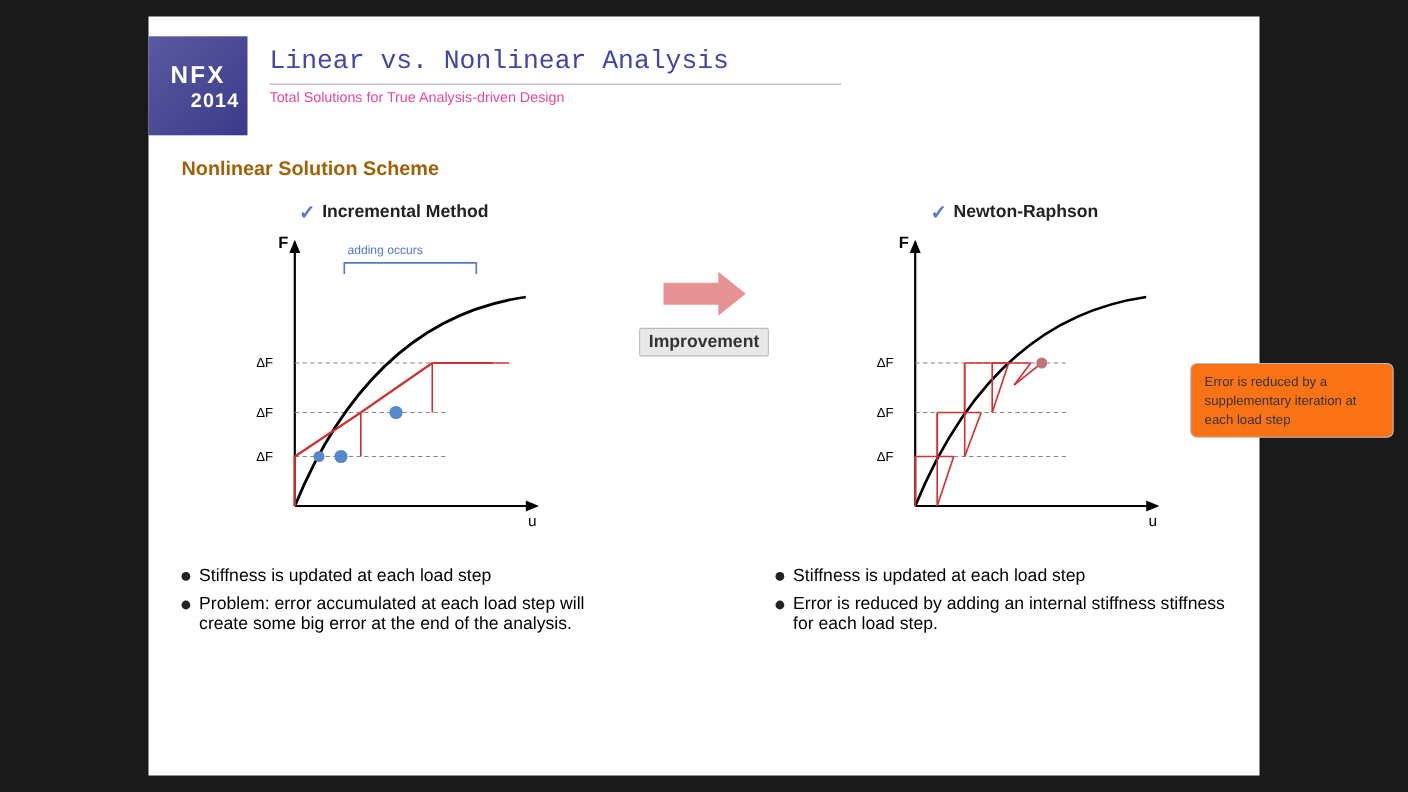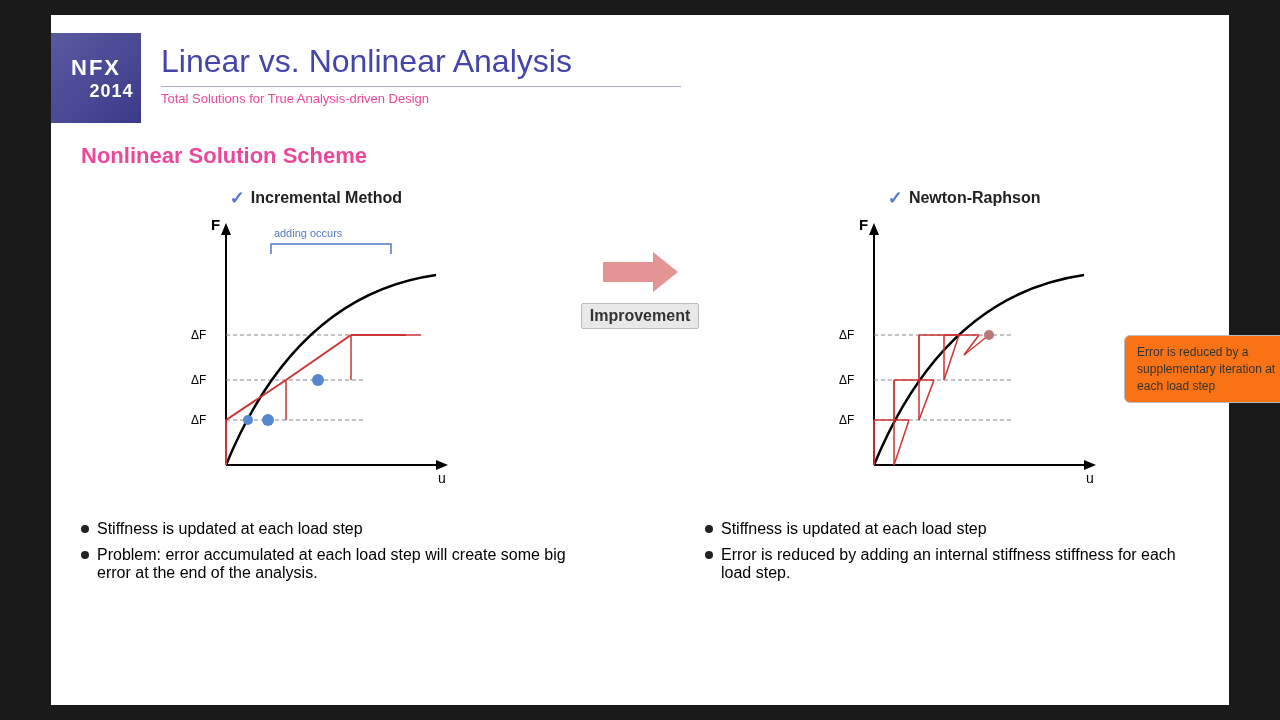--- a/index.html
+++ b/index.html
@@ -7,21 +7,21 @@
       width: 1280px;
       height: 720px;
       background: #1a1a1a;
       display: flex;
       align-items: center;
       justify-content: center;
       font-family: Arial, sans-serif;
       overflow: hidden;
     }
     .slide {
-      width: 1178px;
+      width: 1010px;
       height: 690px;
       background: #ffffff;
       position: relative;
       display: flex;
       flex-direction: column;
     }
     .header {
       display: flex;
       align-items: flex-start;
       padding: 18px 30px 10px 0;
@@ -50,43 +50,44 @@
       letter-spacing: 1px;
       margin-left: 31px;
     }
     .header-text {
       display: flex;
       flex-direction: column;
       justify-content: center;
       padding-top: 10px;
     }
     .slide-title {
-      font-size: 32px;
+      font-size: 24px;
       color: #4444aa;
       font-weight: normal;
       margin-bottom: 6px;
+      font-family: Liberation Mono, monospace;
     }
     .header-divider {
       width: 520px;
       height: 1px;
       background: #aaaacc;
       margin-bottom: 4px;
     }
     .subtitle {
       font-size: 13px;
       color: #ec4899;
     }
     .content {
       padding: 10px 30px 10px 30px;
       flex: 1;
     }
     .section-title {
-      font-size: 22px;
+      font-size: 18px;
       font-weight: bold;
-      color: #ec4899;
+      color: #a16207;
       margin-bottom: 18px;
     }
     .diagrams-row {
       display: flex;
       gap: 30px;
       align-items: flex-start;
       margin-bottom: 15px;
       position: relative;
     }
     .diagram-container {

